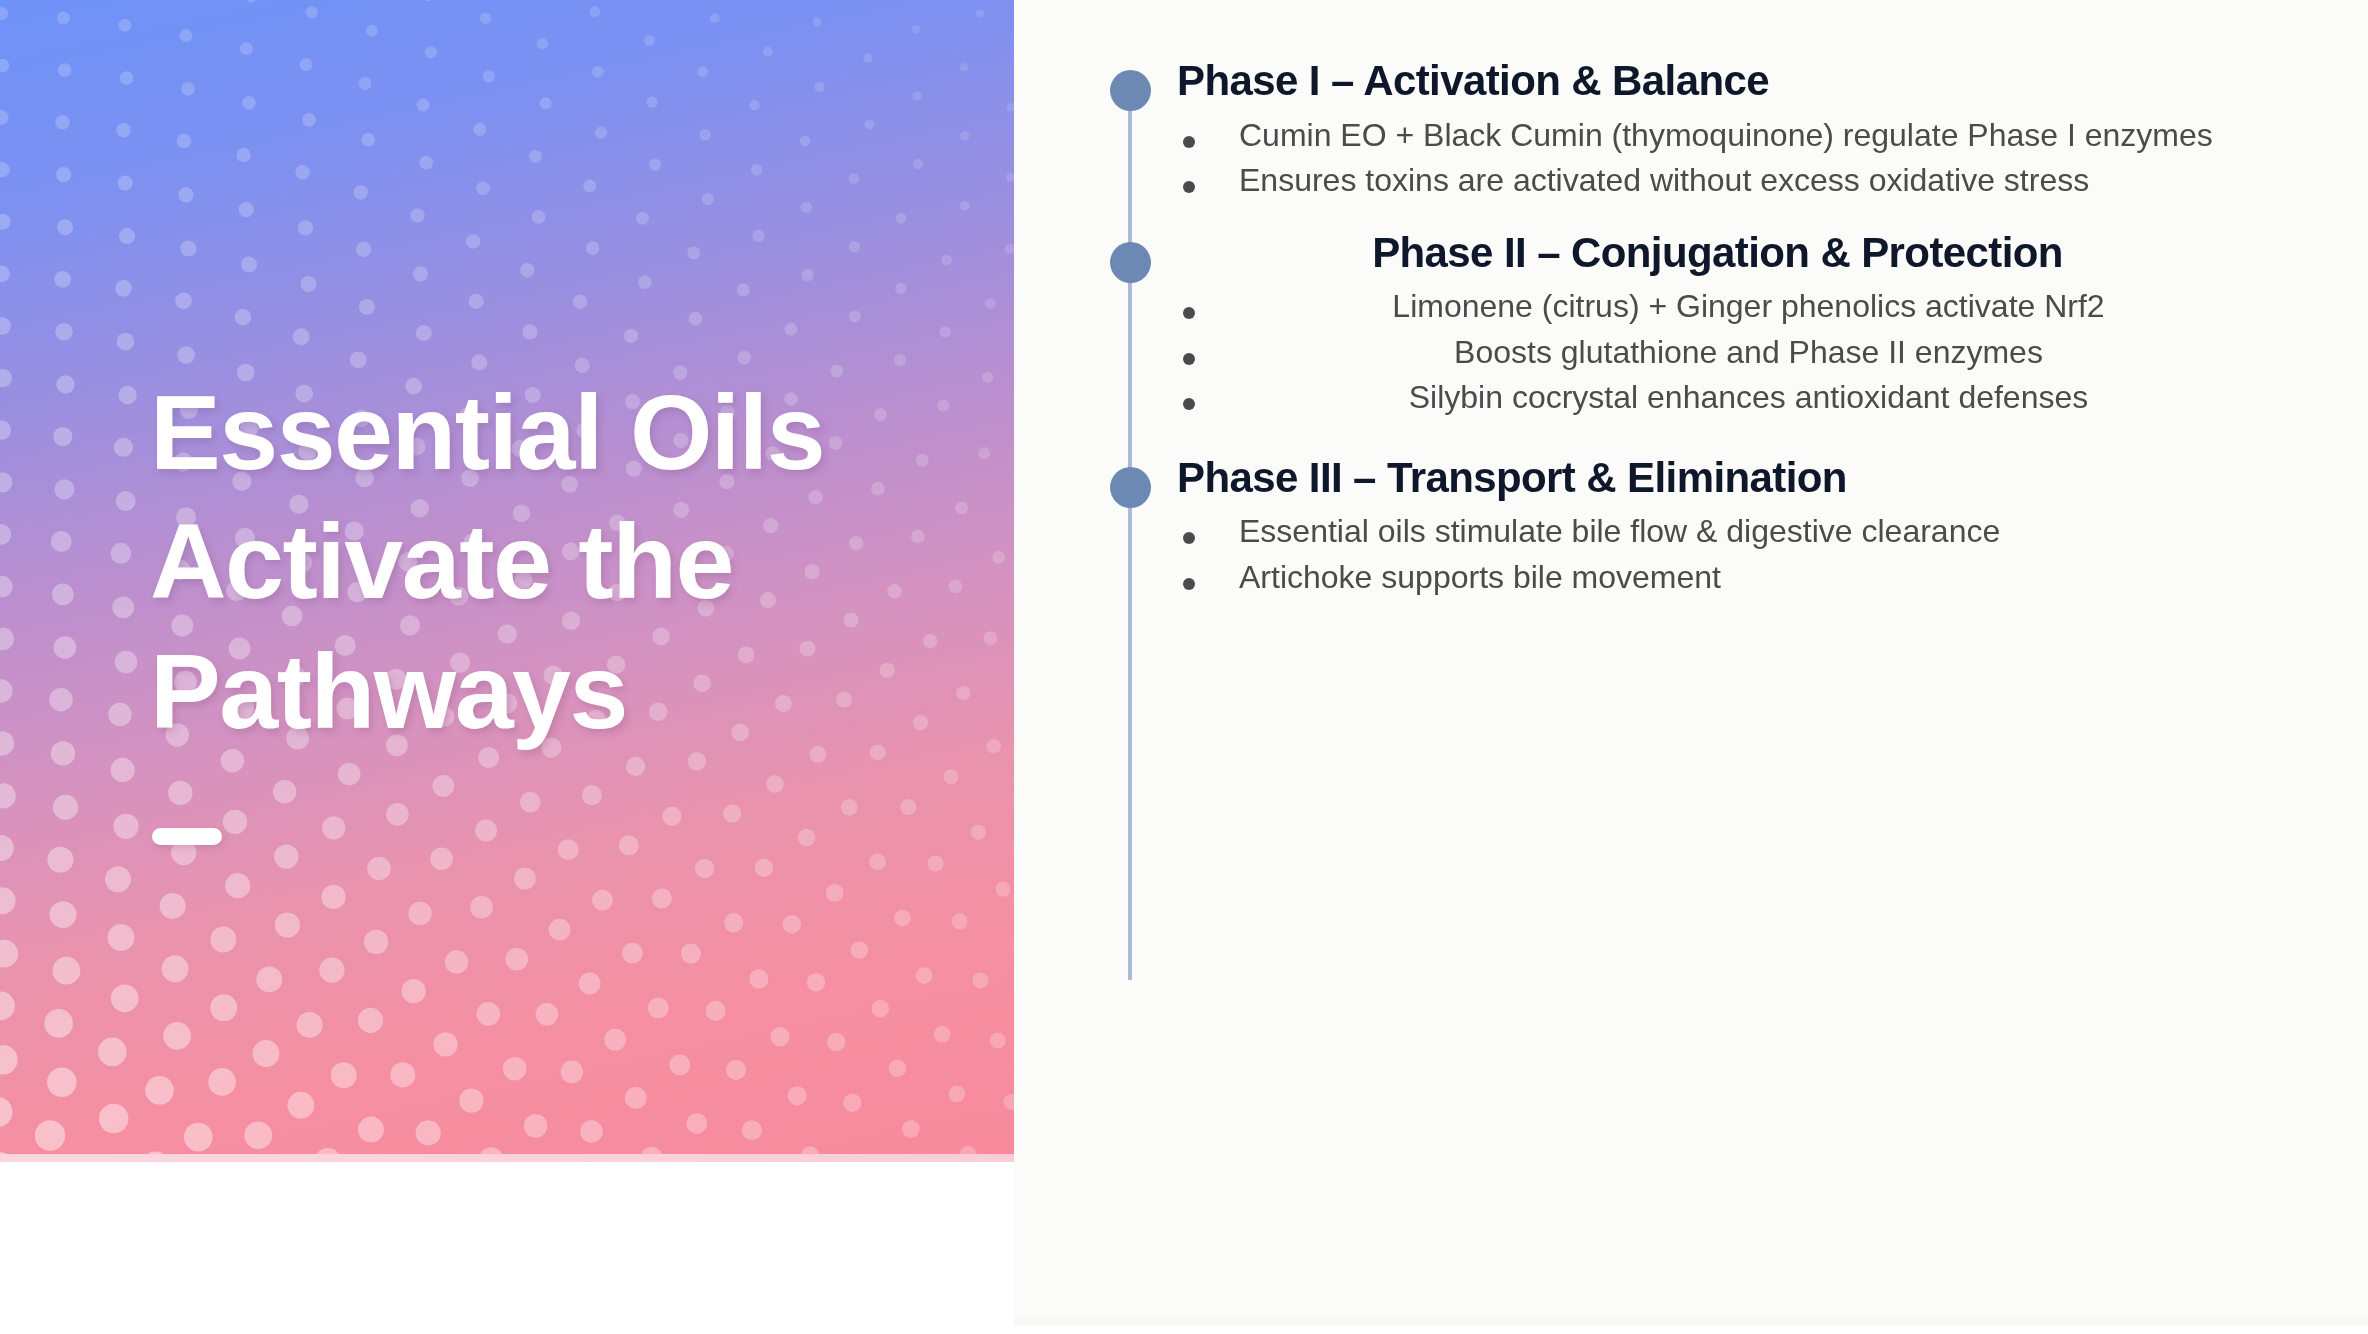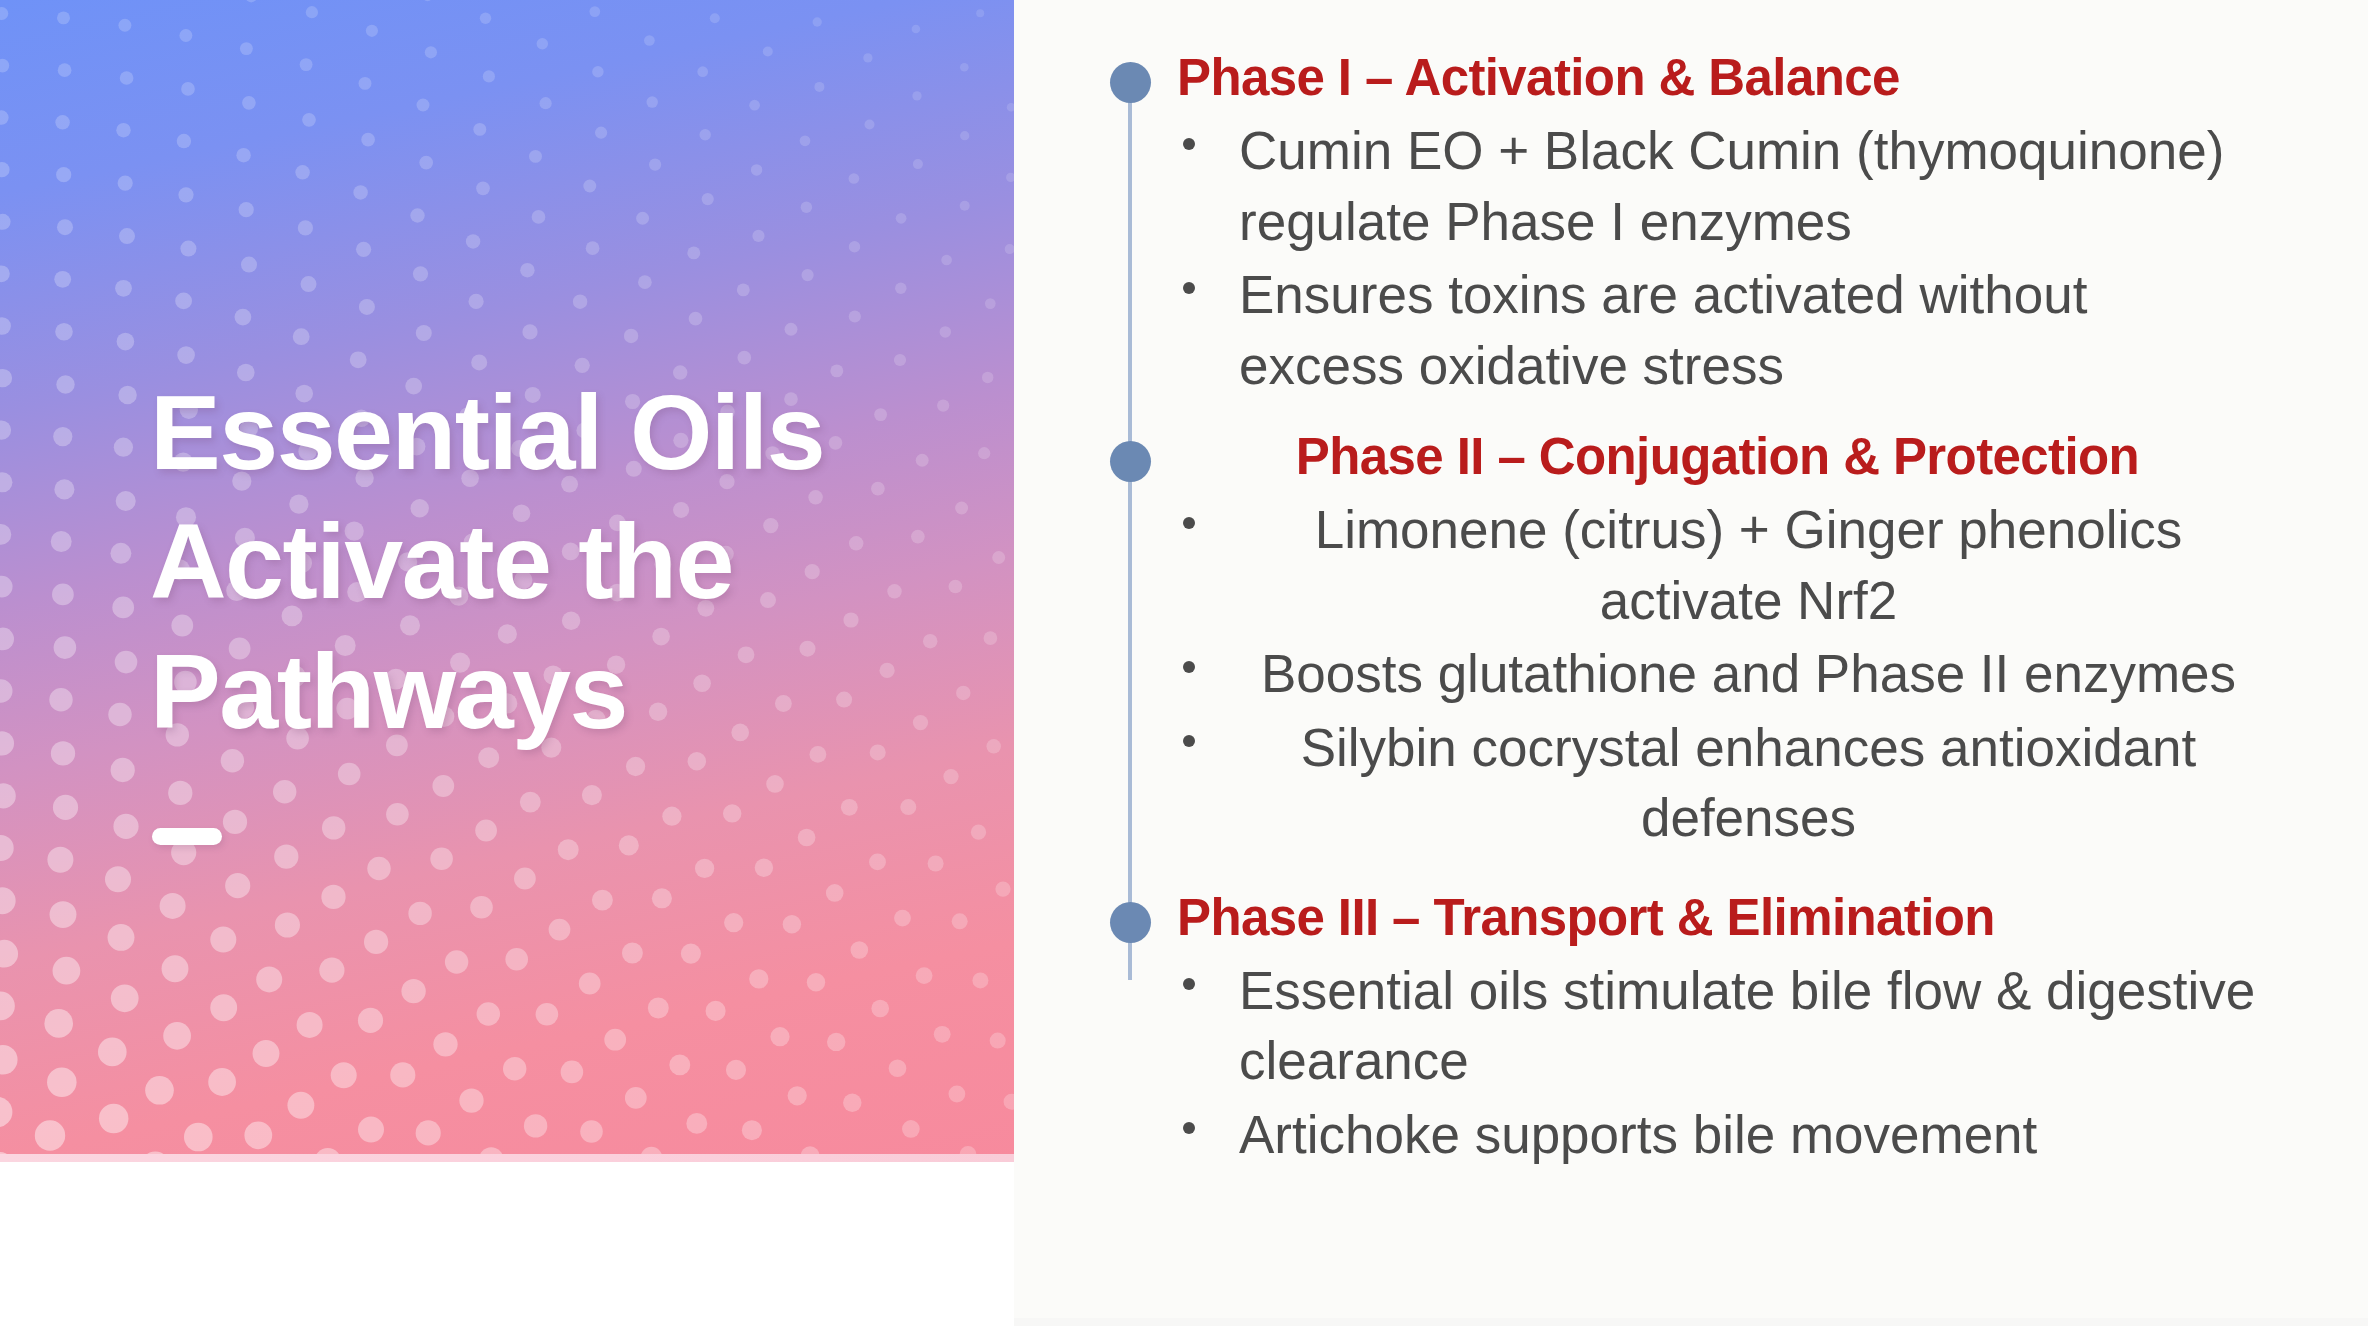--- a/index.html
+++ b/index.html
@@ -115,37 +115,37 @@
     position: absolute;
     left: 48px;
     top: 14px;
     width: 41px;
     height: 41px;
     border-radius: 50%;
     background: #6b89b3;
   }
 
   .phase-heading {
-    margin: 4px 0 8px 0;
-    font-size: 51px;
+    margin: 12px 0 8px 0;
+    font-size: 42px;
     font-weight: bold;
-    color: #b91c1c;
+    color: #0f172a;
     letter-spacing: -0.6px;
     line-height: 1.18;
   }
 
   .bullets {
     list-style: none;
     margin: 0;
     padding: 0;
   }
   .bullets li {
     position: relative;
     padding-left: 62px;
-    font-size: 53px;
+    font-size: 32px;
     line-height: 1.33;
     color: #4b4b4b;
     margin: 0 0 3px 0;
     max-width: 1080px;
   }
   .bullets li .li-dot {
     position: absolute;
     left: 6px;
     top: 22px;
     width: 12px;

